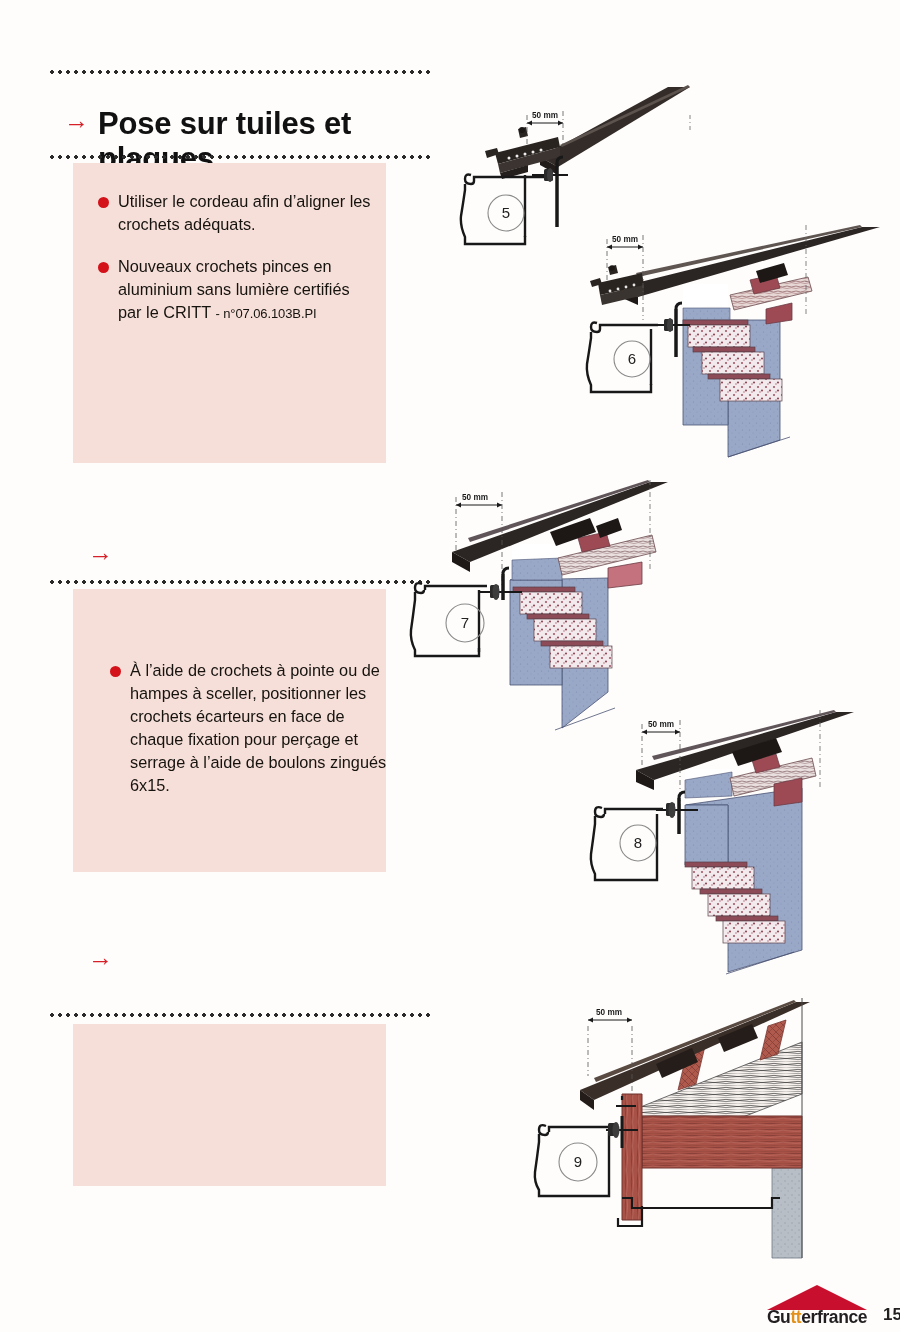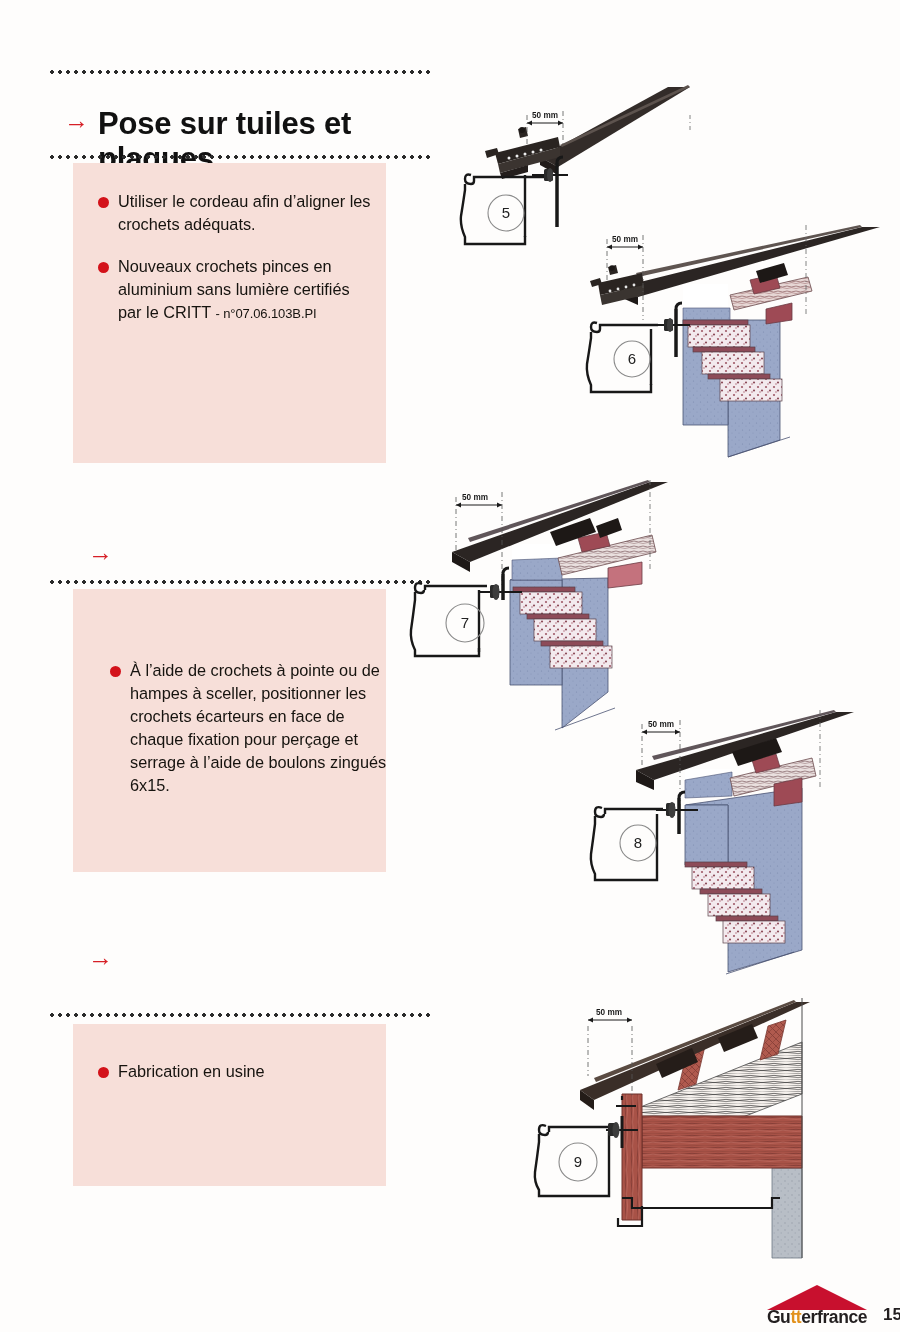--- a/index.html
+++ b/index.html
@@ -91,26 +91,20 @@
   </div>
 
   <div class="head" style="left:88px;top:943px;width:310px;">
     <span class="arrow">→</span>
   </div>
 
   <div class="dotline" style="left:48px;top:1013px;width:384px;"></div>
 
   <div class="panel" style="left:73px;top:1024px;width:313px;height:162px;"></div>
 
-  <div class="bullets" style="left:98px;top:1060px;width:280px;">
-    <div class="bi">
-      <span class="dot"></span>
-      <span class="btxt">Fabrication en usine</span>
-    </div>
-  </div>
 
   <div class="fig" style="left:440px;top:85px;">
   <svg width="420" height="180" viewBox="0 0 420 180">
 
     <g>
       <polygon points="100,72 228,2 250,2 118,82" fill="#332c29"></polygon>
       <polygon points="100,72 118,82 118,90 100,80" fill="#221c1a"></polygon>
       <polygon points="120,60 248,0 250,2 122,62" fill="#5d534e"></polygon>
     </g>
 

